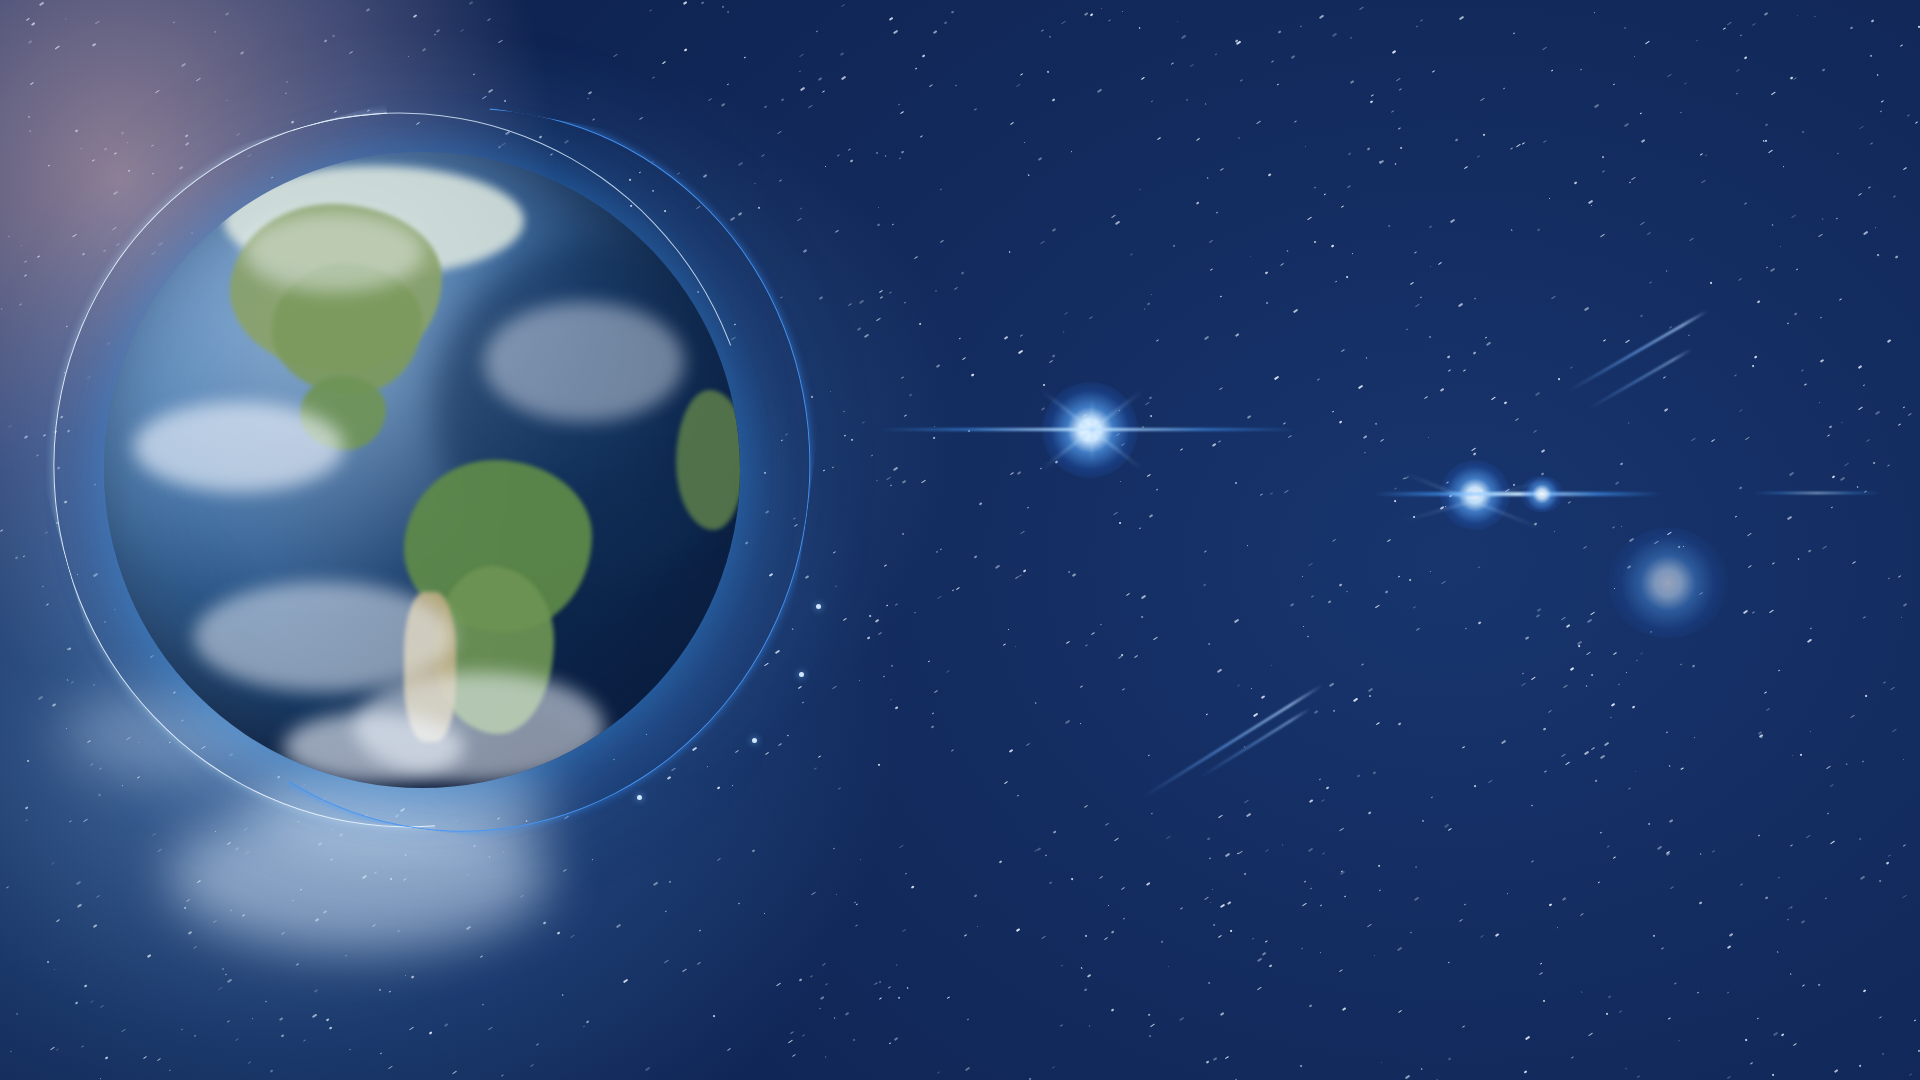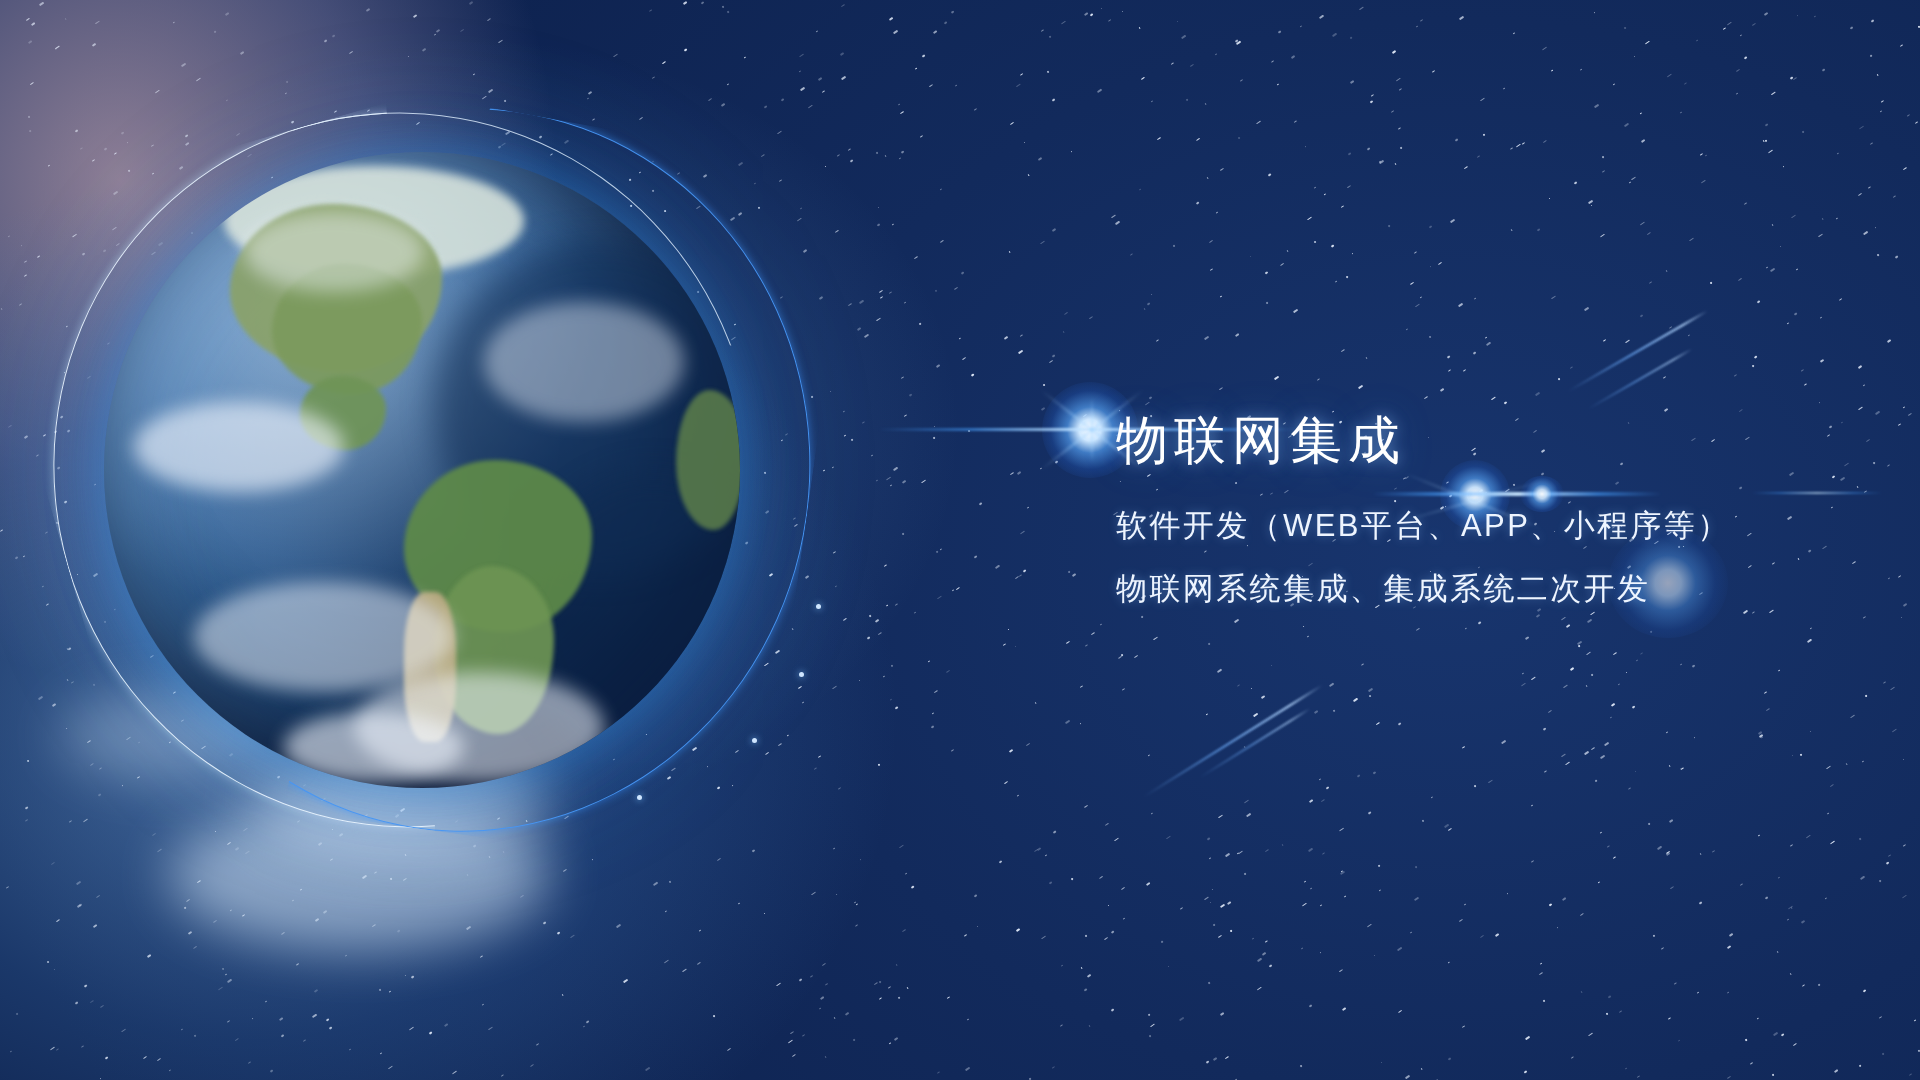--- a/index.html
+++ b/index.html
@@ -1402,21 +1402,14 @@
   <div class="flare-ray" style="left:1398px;top:500px;width:150px;height:2px;transform:rotate(22deg);opacity:.65;"></div>
   <div class="flare-ray" style="left:1398px;top:500px;width:150px;height:2px;transform:rotate(-16deg);opacity:.55;"></div>
 
   <div class="flare-core" style="left:1608px;top:528px;width:120px;height:110px;opacity:.55;"></div>
 
   <div class="streak" style="left:1558px;top:350px;width:160px;transform:rotate(-30deg);"></div>
   <div class="streak" style="left:1580px;top:378px;width:120px;transform:rotate(-30deg);opacity:.7;"></div>
   <div class="streak" style="left:1128px;top:740px;width:210px;transform:rotate(-32deg);"></div>
   <div class="streak" style="left:1190px;top:742px;width:130px;transform:rotate(-32deg);opacity:.7;"></div>
 
-  <div class="copy">
-    <div class="title">物联网集成</div>
-    <div class="sub">
-      <div>软件开发（WEB平台、APP、小程序等）</div>
-      <div>物联网系统集成、集成系统二次开发</div>
-    </div>
-  </div>
 
 </div>
 
 </body></html>

